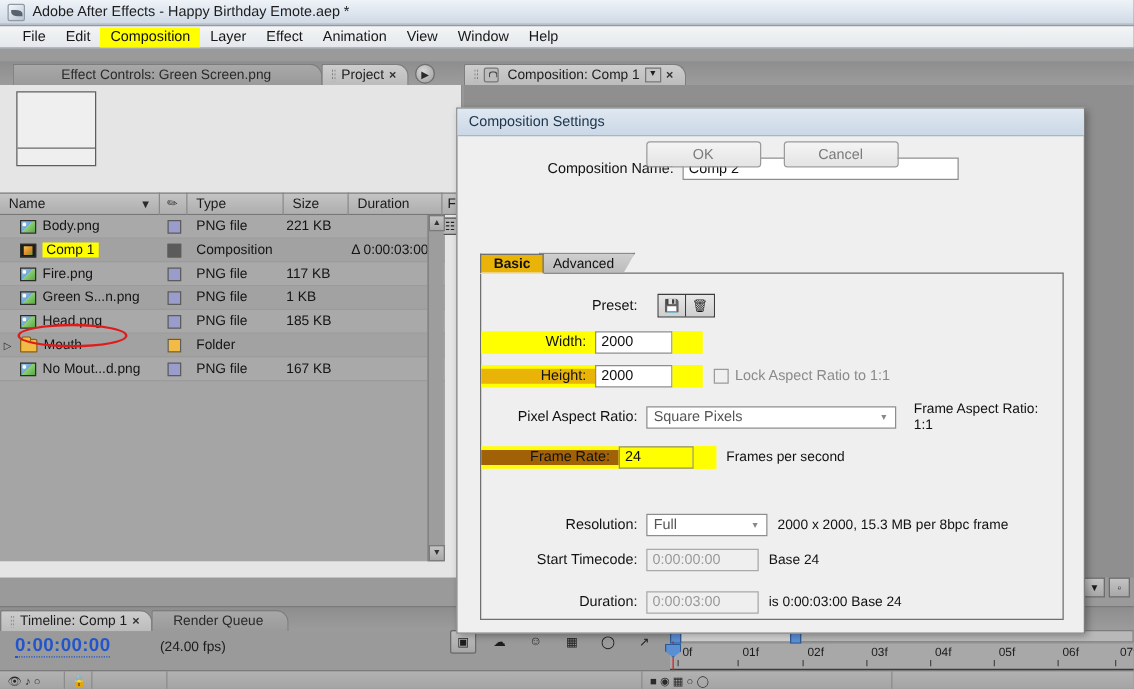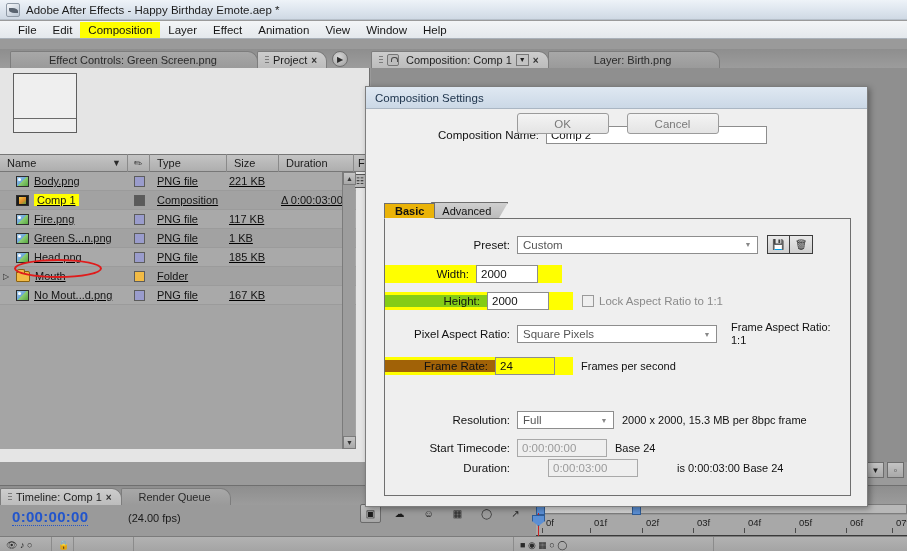--- a/index.html
+++ b/index.html
@@ -127,21 +127,21 @@
   .col-pencil { width:22px; justify-content:center; padding-left:0; }
   .col-type { width:77px; }
   .col-size { width:52px; }
   .col-duration { width:75px; }
   .col-fi { width:16px; padding-left:4px; }
   .sort-arrow { font-size:9px; color:#2b2b2b; }
   .pencil { font-size:10px; color:#3a3a3a; transform: rotate(-35deg); }
 
   .file-list {
     position:absolute; left:0; top:104px; width:356px; height:277px;
-    background:#a5a5a5; overflow:hidden;text-decoration:underline;
+    background:#a5a5a5; overflow:hidden;
   }
   .frow {
     height:19px; display:flex; align-items:center;
     border-bottom:1px solid #9b9b9b;
     background:#a9a9a9;
   }
   .frow:nth-child(even){ background:#a2a2a2; }
   .cell { display:flex; align-items:center; font-size:11px; color:#141414; white-space:nowrap; }
   .c-name { width:128px; padding-left:16px; gap:5px; position:relative;}
   .c-swatch { width:22px; display:flex; justify-content:center; }
@@ -434,23 +434,20 @@
   </div>
 
   <div class="tabstrip" style="left:371px;top:49px;width:536px;">
     <div class="tab active">
       <span class="grip"></span>
       <span class="lockicon"></span>
       <span>Composition: Comp 1</span>
       <span class="menuarrow">▼</span>
       <span class="closex">×</span>
     </div>
-    <div class="tab inactive" style="width:172px;justify-content:center;">
-      <span>Layer: Birth.png</span>
-    </div>
   </div>
 
   <div class="project-panel">
 
     <div class="thumb-area">
       <div class="thumb">
         <div class="split"></div>
       </div>
     </div>
 
@@ -659,41 +656,37 @@
 
       <div class="tabs-basic">
         <span class="dtab sel">Basic</span>
         <span class="dtab unsel">Advanced</span>
       </div>
 
       <div class="panel-box">
 
         <div class="frow2" style="margin-top:16px;">
           <span class="lbl-col">Preset:</span>
-          <span class="sel-box" style="width:241px;">
-            <span>Custom</span>
-            <span class="sel-arrow">▼</span>
-          </span>
           <span class="mini-btns">
             <span class="mini-btn">💾</span>
             <span class="mini-btn">🗑</span>
           </span>
         </div>
 
         <div class="frow2" style="margin-top:11px;">
           <span class="hlwrap">
             <span class="lbl-col" style="width:91px;background:#ffff00;">Width:</span>
             <span class="num-input">2000</span>
             <span style="width:24px;height:18px;background:#ffff00;display:inline-block;"></span>
           </span>
         </div>
 
         <div class="frow2" style="margin-top:9px;">
           <span class="hlwrap">
-            <span class="lbl-col" style="width:102px;background:#84cc16;">Height:</span>
+            <span class="lbl-col" style="width:91px;background:#eab308;">Height:</span>
             <span class="num-input">2000</span>
             <span style="width:24px;height:18px;background:#ffff00;display:inline-block;"></span>
           </span>
           <span class="lock-row">
             <span class="chk"></span>
             <span class="muted">Lock Aspect Ratio to 1:1</span>
           </span>
         </div>
 
         <div class="frow2" style="margin-top:11px;">
@@ -725,21 +718,21 @@
           </span>
           <span class="side-note">2000 x 2000, 15.3 MB per 8bpc frame</span>
         </div>
 
         <div class="frow2" style="margin-top:10px;">
           <span class="lbl-col">Start Timecode:</span>
           <span class="gray-input">0:00:00:00</span>
           <span class="side-note">Base 24</span>
         </div>
 
-        <div class="frow2" style="margin-top:2px;gap:31px;">
+        <div class="frow2" style="margin-top:16px;">
           <span class="lbl-col">Duration:</span>
           <span class="gray-input">0:00:03:00</span>
           <span class="side-note">is 0:00:03:00  Base 24</span>
         </div>
       </div>
 
       <div class="dlg-footer">
         <span class="dlg-btn">OK</span>
         <span class="dlg-btn">Cancel</span>
       </div>

